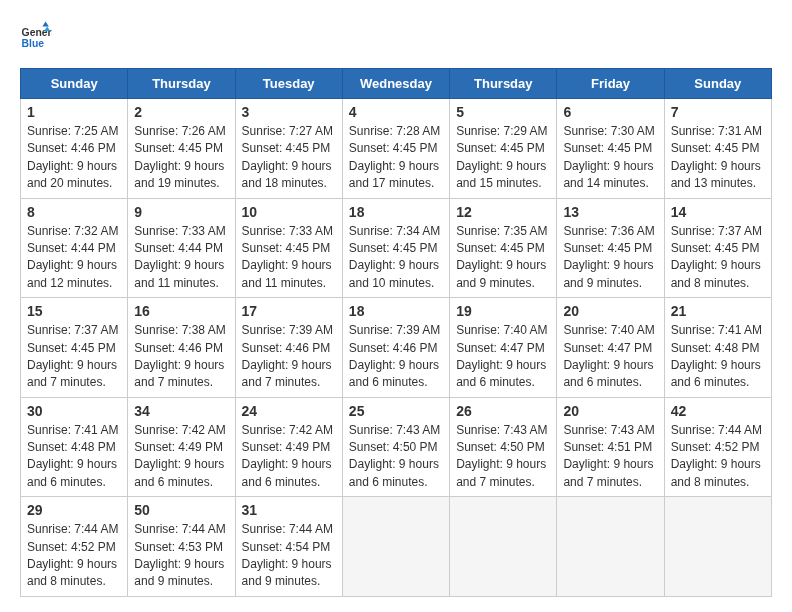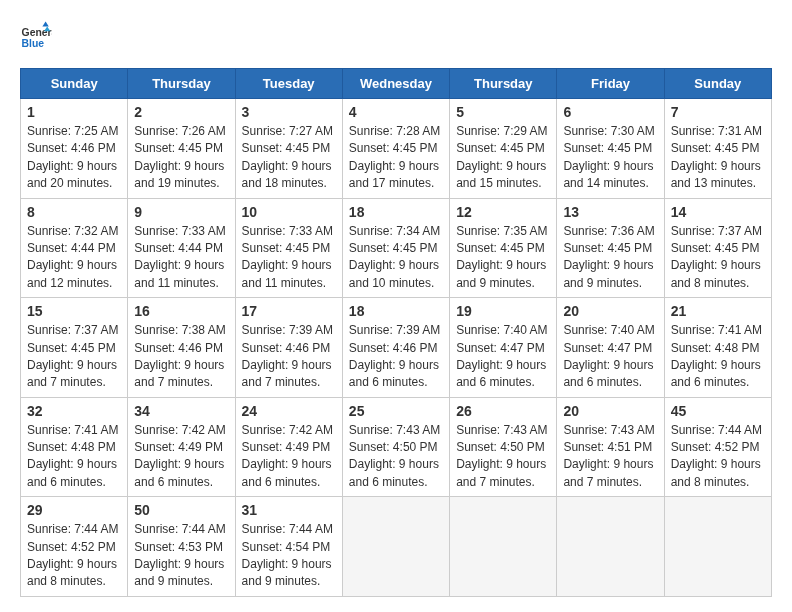--- a/index.html
+++ b/index.html
@@ -191,21 +191,21 @@
         <span class="day-num">20</span>
         <span class="cell-text">Sunrise: 7:40 AM<br>Sunset: 4:47 PM<br>Daylight: 9 hours and 6 minutes.</span>
       </td>
         <td>
         <span class="day-num">21</span>
         <span class="cell-text">Sunrise: 7:41 AM<br>Sunset: 4:48 PM<br>Daylight: 9 hours and 6 minutes.</span>
       </td>
       </tr>
       <tr>
         <td>
-        <span class="day-num">32</span>
+        <span class="day-num">30</span>
         <span class="cell-text">Sunrise: 7:41 AM<br>Sunset: 4:48 PM<br>Daylight: 9 hours and 6 minutes.</span>
       </td>
         <td>
         <span class="day-num">34</span>
         <span class="cell-text">Sunrise: 7:42 AM<br>Sunset: 4:49 PM<br>Daylight: 9 hours and 6 minutes.</span>
       </td>
         <td>
         <span class="day-num">24</span>
         <span class="cell-text">Sunrise: 7:42 AM<br>Sunset: 4:49 PM<br>Daylight: 9 hours and 6 minutes.</span>
       </td>
@@ -215,21 +215,21 @@
       </td>
         <td>
         <span class="day-num">26</span>
         <span class="cell-text">Sunrise: 7:43 AM<br>Sunset: 4:50 PM<br>Daylight: 9 hours and 7 minutes.</span>
       </td>
         <td>
         <span class="day-num">20</span>
         <span class="cell-text">Sunrise: 7:43 AM<br>Sunset: 4:51 PM<br>Daylight: 9 hours and 7 minutes.</span>
       </td>
         <td>
-        <span class="day-num">45</span>
+        <span class="day-num">42</span>
         <span class="cell-text">Sunrise: 7:44 AM<br>Sunset: 4:52 PM<br>Daylight: 9 hours and 8 minutes.</span>
       </td>
       </tr>
       <tr>
         <td>
         <span class="day-num">29</span>
         <span class="cell-text">Sunrise: 7:44 AM<br>Sunset: 4:52 PM<br>Daylight: 9 hours and 8 minutes.</span>
       </td>
         <td>
         <span class="day-num">50</span>

